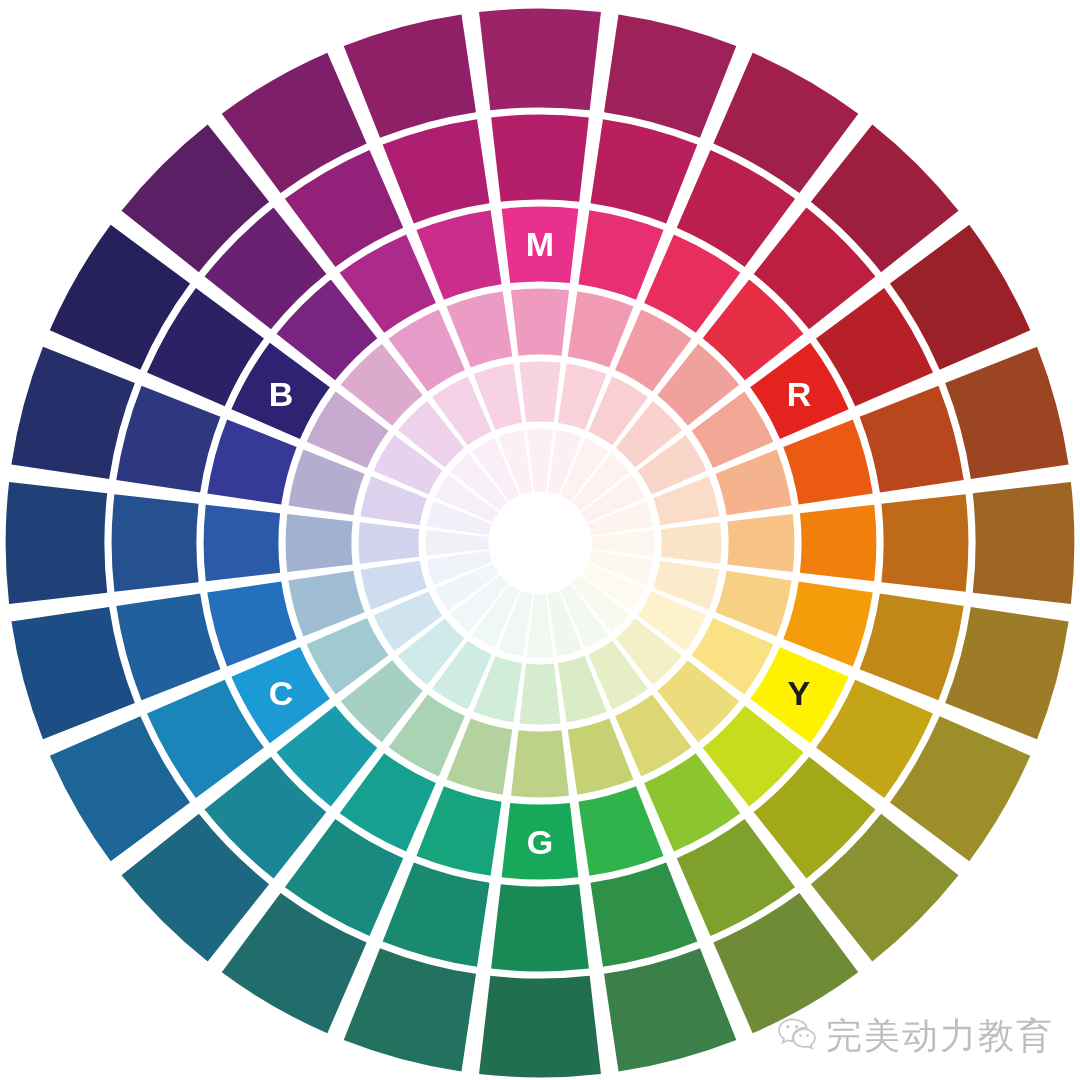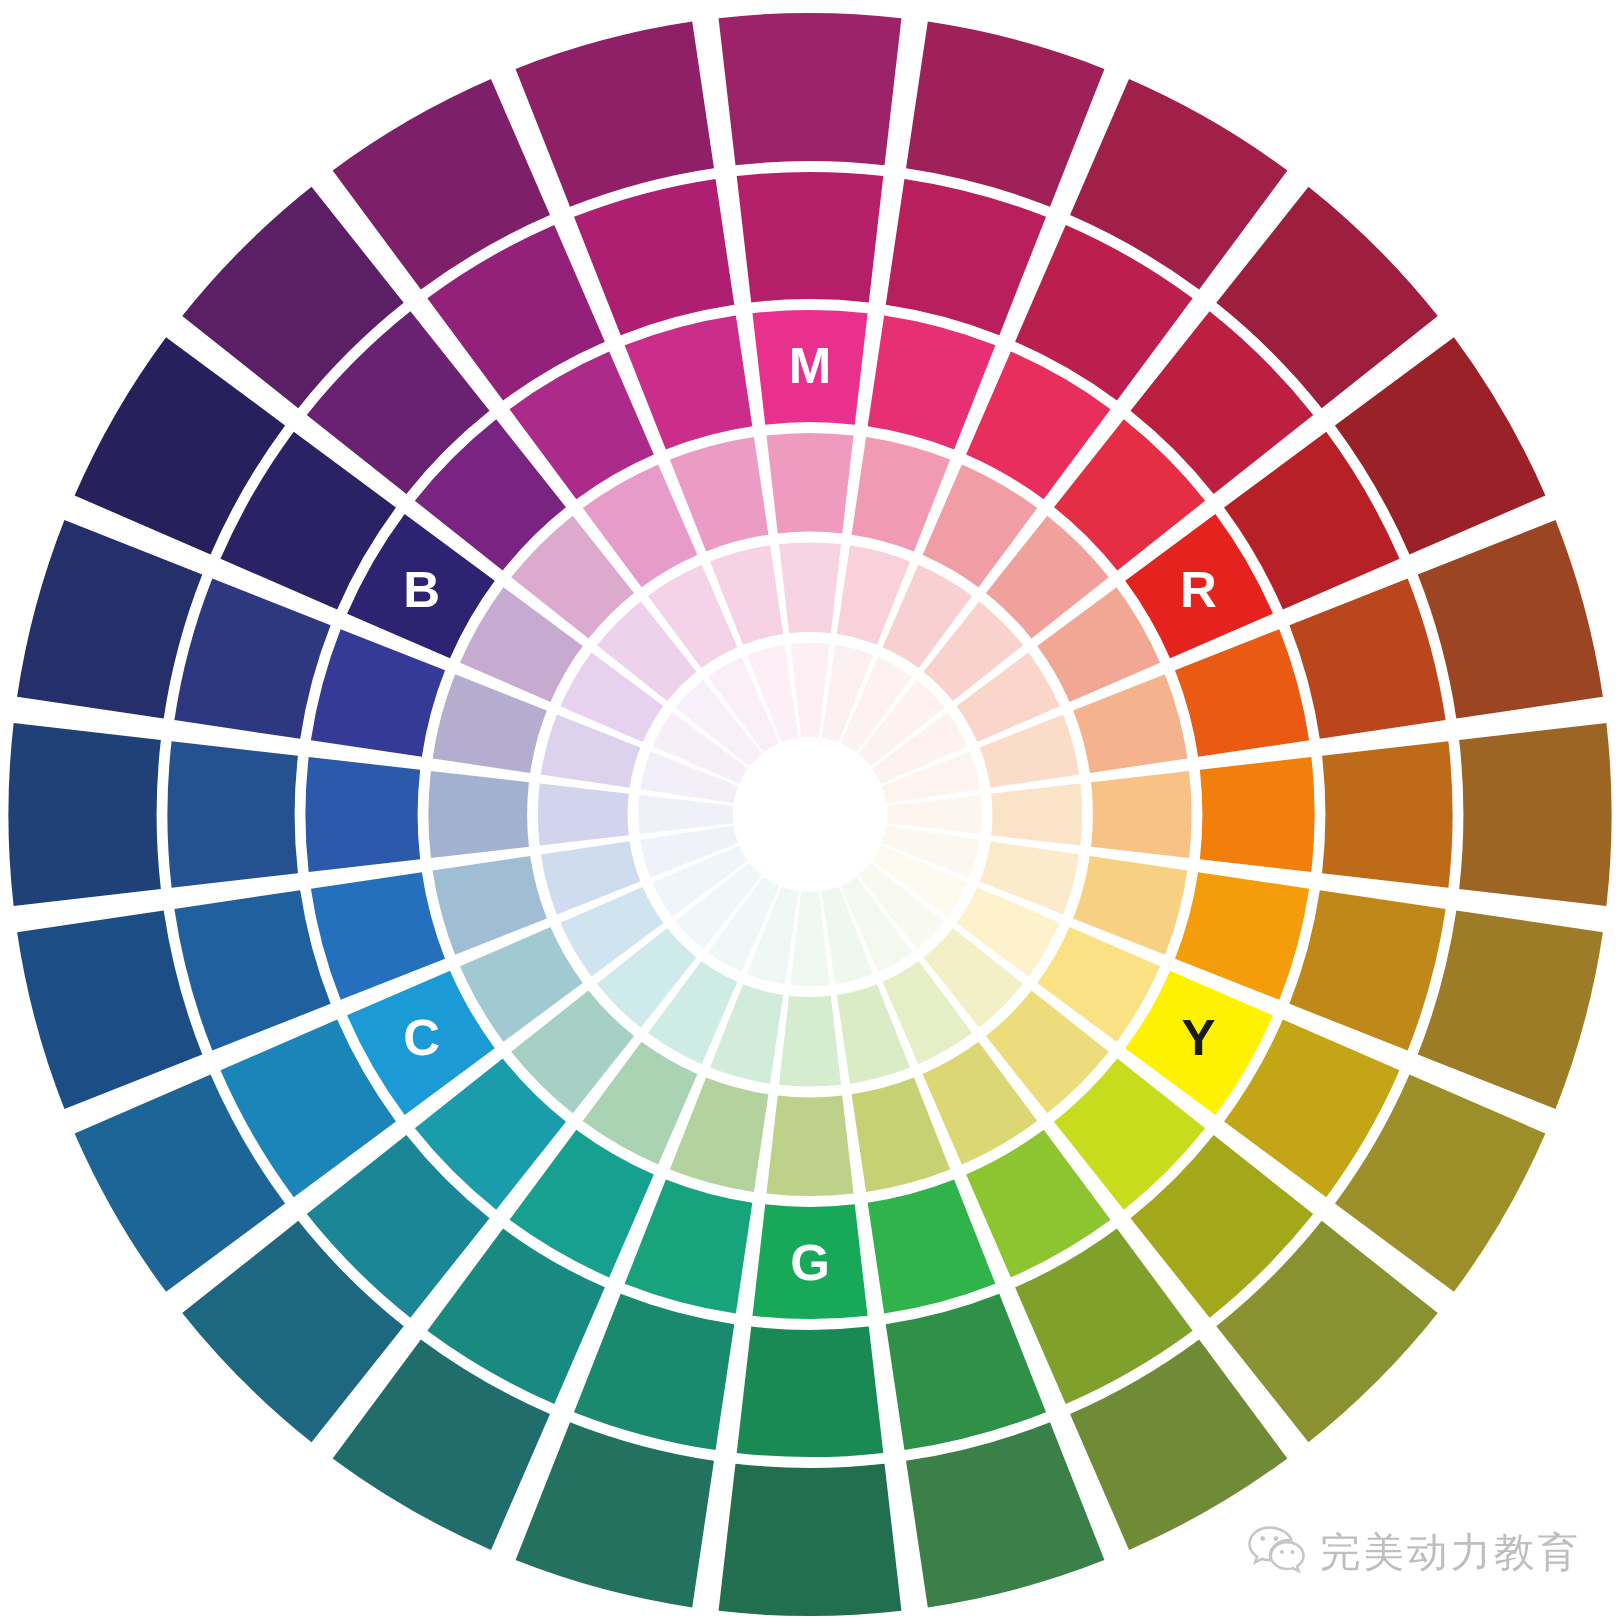--- a/index.html
+++ b/index.html
@@ -43,21 +43,21 @@
     display: flex;
     align-items: center;
     gap: 10px;
     opacity: 0.92;
   }
   #watermark .wm-icon {
     display: block;
   }
   #watermark .wm-text {
     font-family: "Liberation Sans", sans-serif;
-    font-size: 27px;
+    font-size: 36px;
     color: #b9b9b9;
     letter-spacing: 2px;
     white-space: nowrap;
     line-height: 1;
   }
 </style>
 </head>
 <body>
 
 <div id="wheel-stage">

